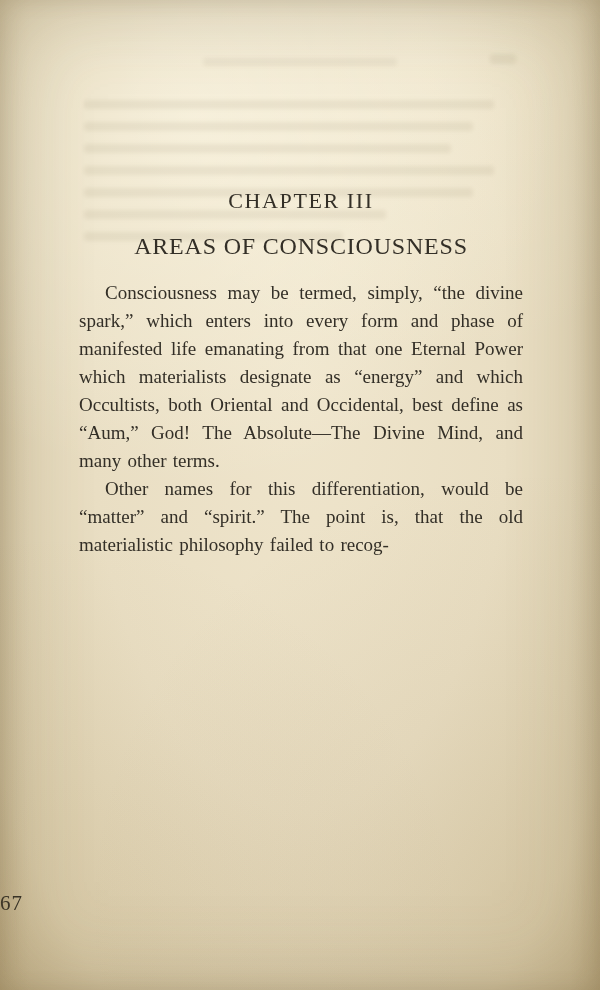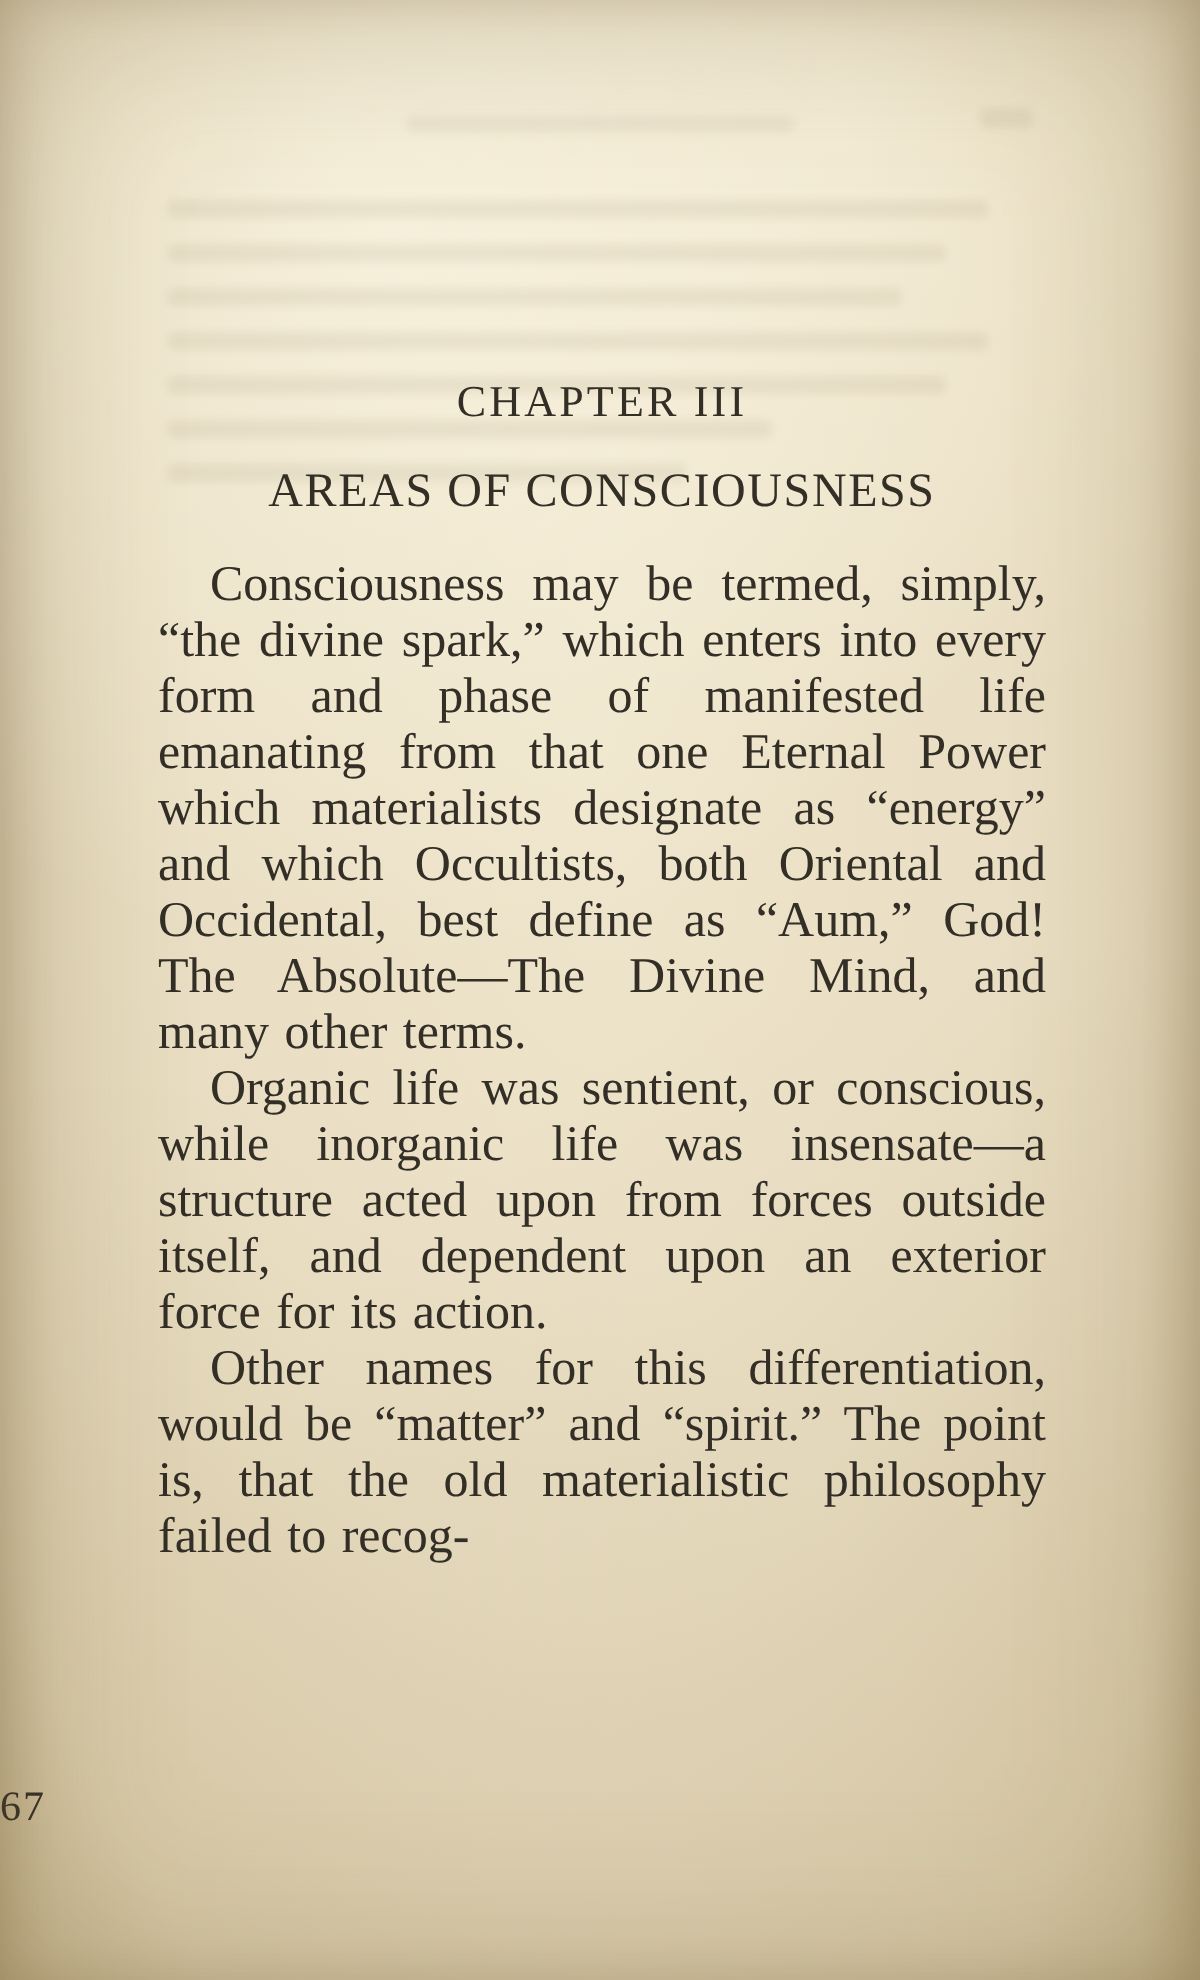--- a/index.html
+++ b/index.html
@@ -90,21 +90,21 @@
   }
   .page-title {
     margin: 0 0 19px 0;
     font-size: 24px;
     font-weight: normal;
     letter-spacing: 0.8px;
     text-align: center;
   }
   .body-text p {
     margin: 0;
-    font-size: 25px;
+    font-size: 19px;
     line-height: 28px;
     text-align: justify;
     text-indent: 26px;
     word-spacing: 1.5px;
     font-family: Liberation Serif, serif;
   }
   .page-number {
     position: absolute;
     left: 0;
     right: 26px;
@@ -132,21 +132,20 @@
     <div class="ghost-line w70"></div>
     <div class="ghost-line w60"></div>
   </div>
 
   <div class="content">
     <h2 class="chapter-heading">CHAPTER III</h2>
     <h1 class="page-title">AREAS OF CONSCIOUSNESS</h1>
 
     <div class="body-text">
       <p>Consciousness may be termed, simply, “the divine spark,” which enters into every form and phase of manifested life emanating from that one Eternal Power which materialists designate as “energy” and which Occultists, both Oriental and Occidental, best define as “Aum,” God! The Absolute—The Divine Mind, and many other terms.</p>
-      <p>Organic life was sentient, or conscious, while inorganic life was insensate—a structure acted upon from forces outside itself, and dependent upon an exterior force for its action.</p>
       <p>Other names for this differentiation, would be “matter” and “spirit.”  The point is, that the old materialistic philosophy failed to recog-</p>
     </div>
   </div>
 
   <div class="page-number">67</div>
 
   <div class="vignette"></div>
 
 </div>
 

